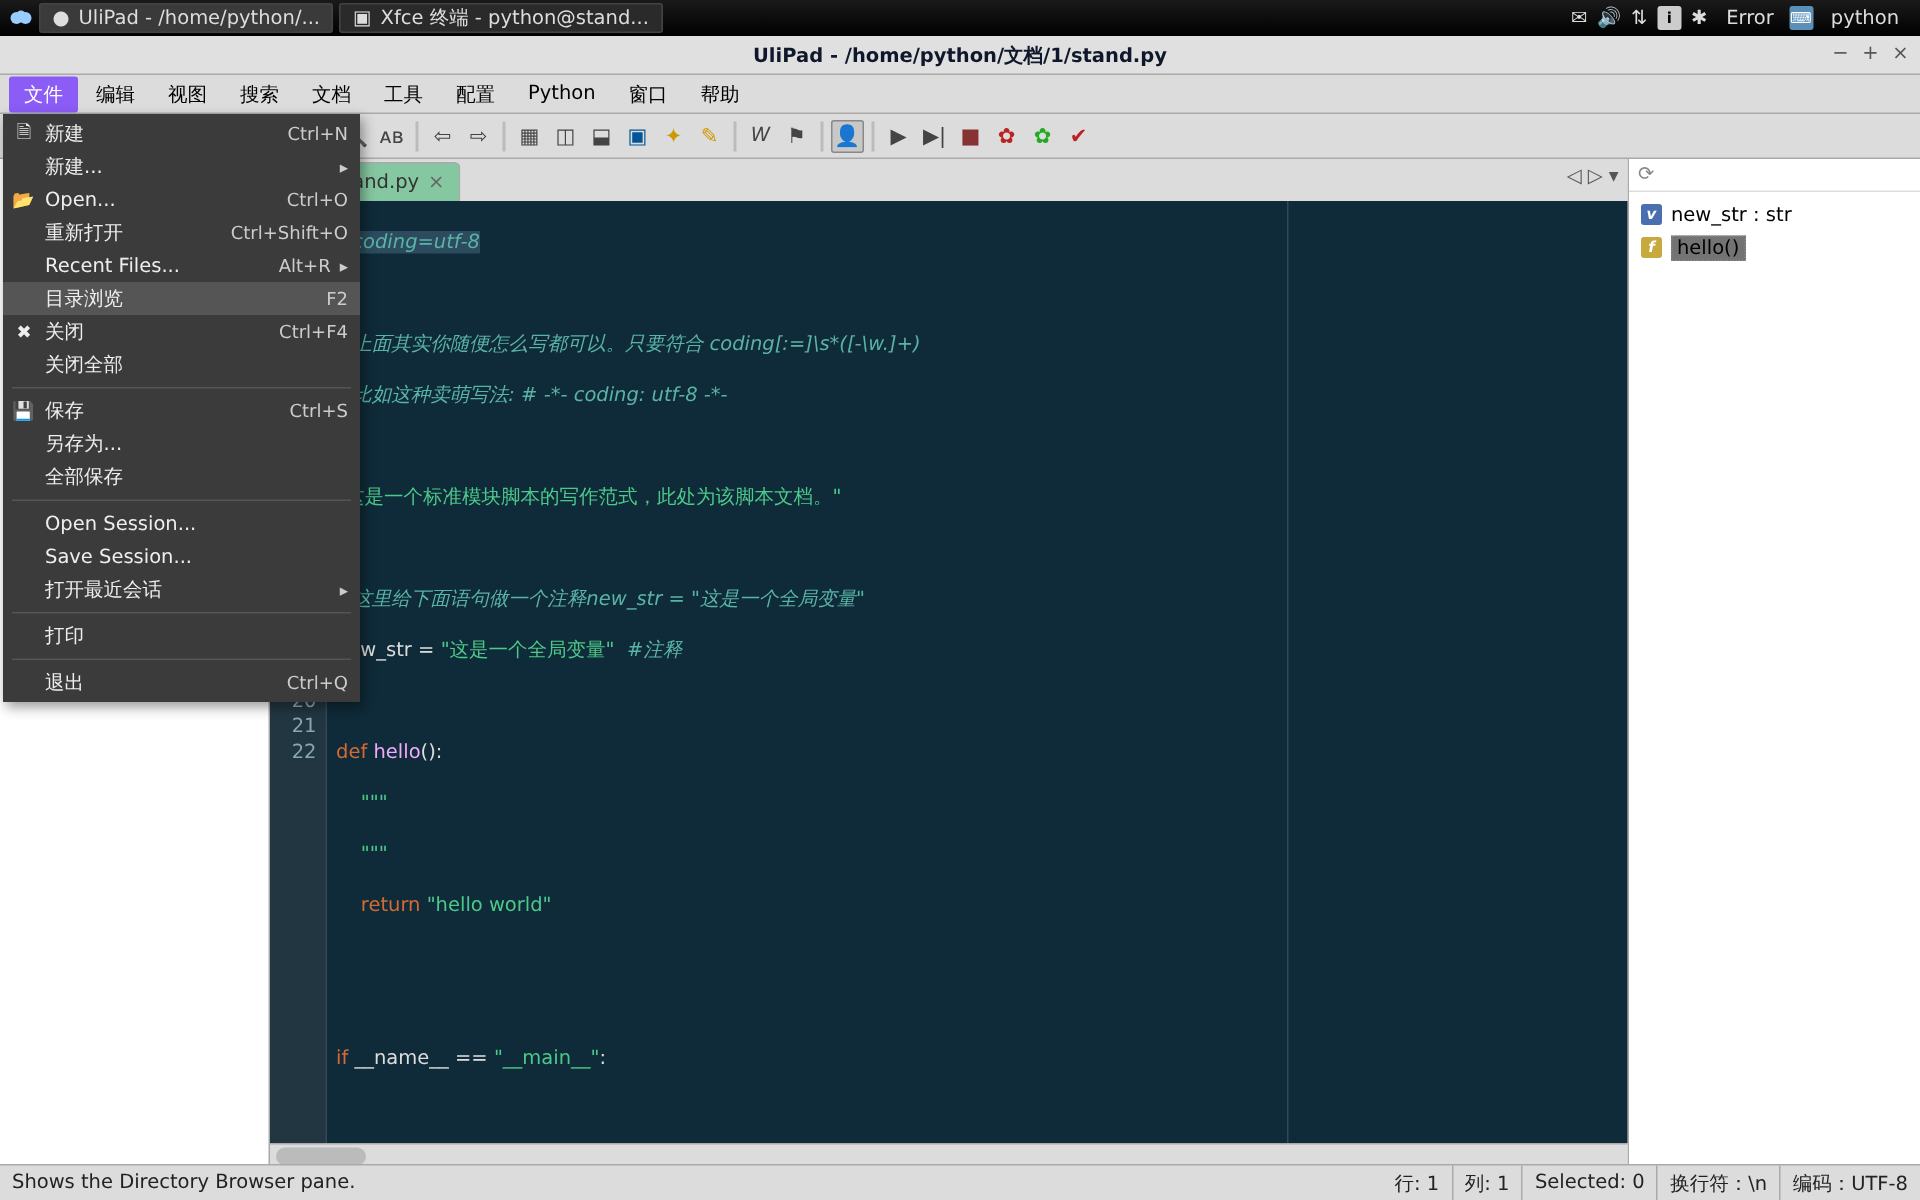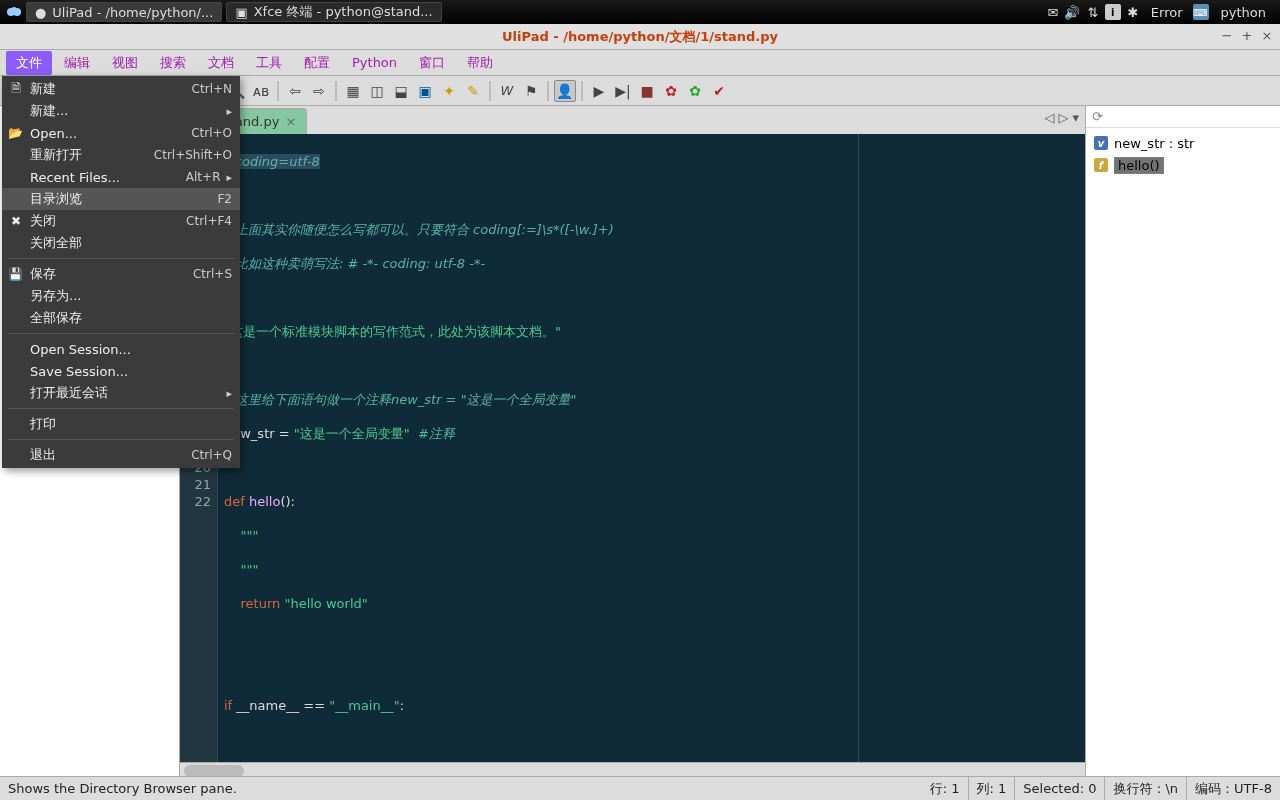--- a/index.html
+++ b/index.html
@@ -9,27 +9,27 @@
 .desktop-bar { height:24px; background:linear-gradient(#1a1a1a,#000); color:#ddd; display:flex; align-items:center; padding:0 6px; justify-content:space-between; }
 .desktop-bar .left,.desktop-bar .right { display:flex; align-items:center; gap:4px; }
 .task-btn { background:#2a2a2a; border:1px solid #444; border-radius:2px; padding:1px 8px; display:flex; align-items:center; gap:6px; color:#ddd; height:20px; }
 .task-btn.active { background:#3a3a3a; }
 .xfce-mouse { width:16px; height:16px; display:inline-block; color:#9cf; }
 .tray-icon { width:16px; height:16px; display:inline-flex; align-items:center; justify-content:center; color:#ddd; }
 .tray-sq { background:#ccc; color:#000; width:16px; height:16px; font-size:10px; font-weight:bold; display:inline-flex; align-items:center; justify-content:center; border-radius:2px; }
 
 
 .win-title { height:26px; background:#e0e0e0; display:flex; align-items:center; justify-content:center; position:relative; border-bottom:1px solid #aaa; }
-.win-title .title { color:#c2410c; font-weight:bold;text-align:center; }
+.win-title .title { color:#0f172a; font-weight:bold;text-align:center; }
 .win-ctrls { position:absolute; right:6px; top:4px; display:flex; gap:6px; }
 .win-ctrls span { width:14px; height:14px; display:inline-flex; align-items:center; justify-content:center; color:#555; font-size:13px; cursor:pointer; }
 
 
 .menubar { height:26px; background:#dcdcdc; display:flex; align-items:center; padding:0 6px; gap:2px; border-bottom:1px solid #aaa; }
-.menubar .mi { padding:3px 10px; color:#a21caf; border-radius:2px; }
+.menubar .mi { padding:3px 10px; color:#000000; border-radius:2px; }
 .menubar .mi.open { background:#8b5cf6; color:#fff; }
 
 
 .dropdown { position:absolute; left:2px; top:76px; width:238px; background:#3b3b3b; color:#eee; box-shadow:2px 3px 8px rgba(0,0,0,.4); z-index:50; padding:2px 0; }
 .dropdown .dmi { display:flex; align-items:center; height:22px; padding:0 8px 0 28px; position:relative; }
 .dropdown .dmi .shortcut { margin-left:auto; color:#ccc; font-size:12px; }
 .dropdown .dmi .submenu-arrow { margin-left:auto; color:#ccc; font-size:11px; }
 .dropdown .dmi.hl { background:#555; }
 .dropdown .dmi .icn { position:absolute; left:6px; width:16px; height:16px; display:inline-flex; align-items:center; justify-content:center; font-size:12px; }
 .dropdown .sep { height:1px; background:#555; margin:4px 6px; }

